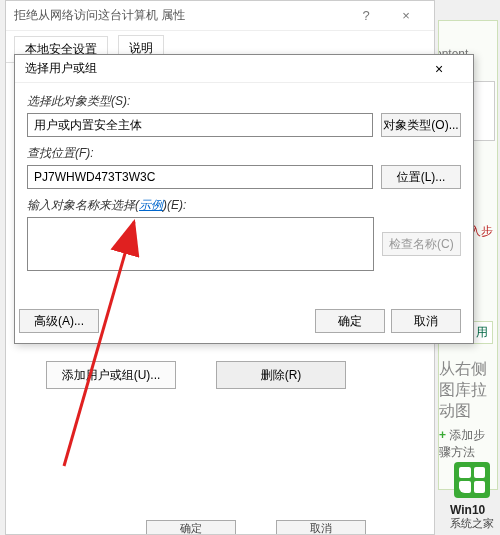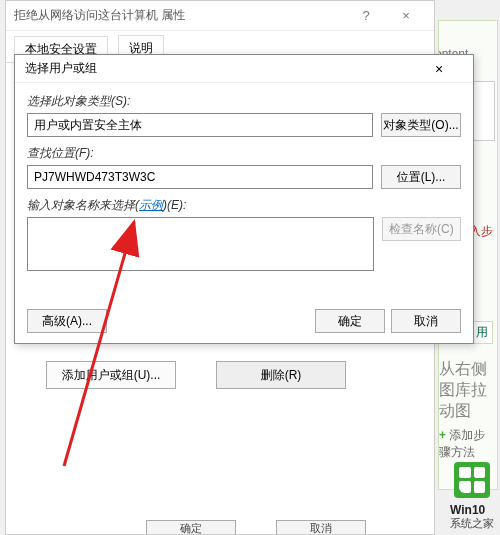--- a/index.html
+++ b/index.html
@@ -132,21 +132,21 @@
     .multiline-input {
       width: 350px; height: 54px;
       border: 1px solid #888;
       background: #fff;
       resize: none;
     }
     
     .child-footer {
       position: absolute;
       bottom: 10px;
-      left: 12px; right: 12px;
+      left: 4px; right: 12px;
       display: flex;
       align-items: center;
     }
     .child-footer .adv-btn {
       width: 80px; height: 24px;
       font-size: 12px;
       background: #f4f4f4;
       border: 1px solid #aaa;
     }
     .child-footer .spacer { flex: 1; }
@@ -277,21 +277,21 @@
 
     <div class="field-label">查找位置(F):</div>
     <div class="field-row">
       <input class="text-input" readonly="" value="PJ7WHWD473T3W3C" style="">
       <button class="side-btn">位置(L)...</button>
     </div>
 
     <div class="field-label obj-name-label">
       <span>输入对象名称来选择(</span><a class="link">示例</a><span>)(E):</span>
     </div>
-    <div class="field-row" style="align-items:flex-start;">
+    <div class="field-row" style="align-items:center;">
       <textarea class="multiline-input" style=""></textarea>
       <button class="side-btn disabled">检查名称(C)</button>
     </div>
 
     <div class="child-footer">
       <button class="adv-btn">高级(A)...</button>
       <span class="spacer"></span>
       <button class="f-btn">确定</button>
       <button class="f-btn">取消</button>
     </div>

